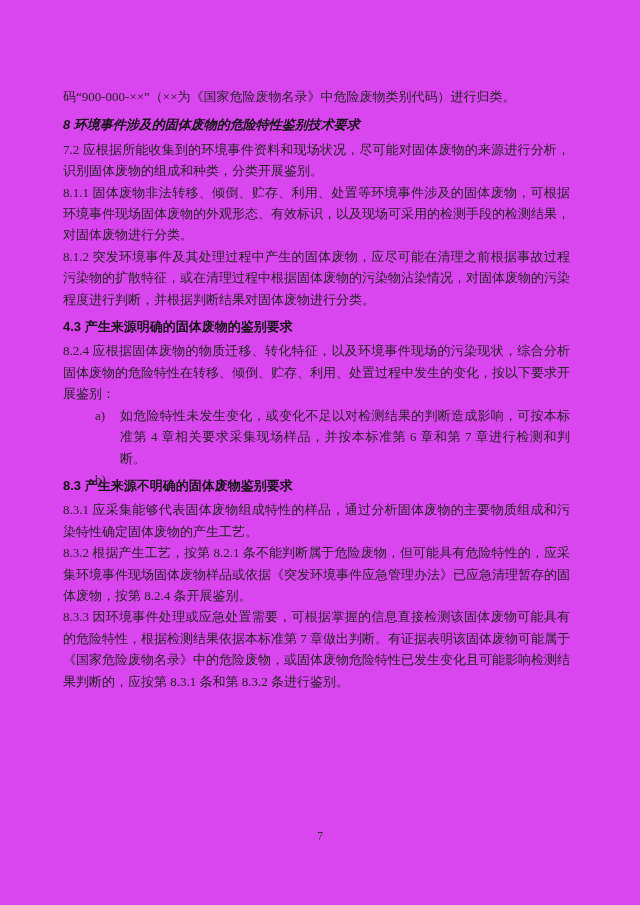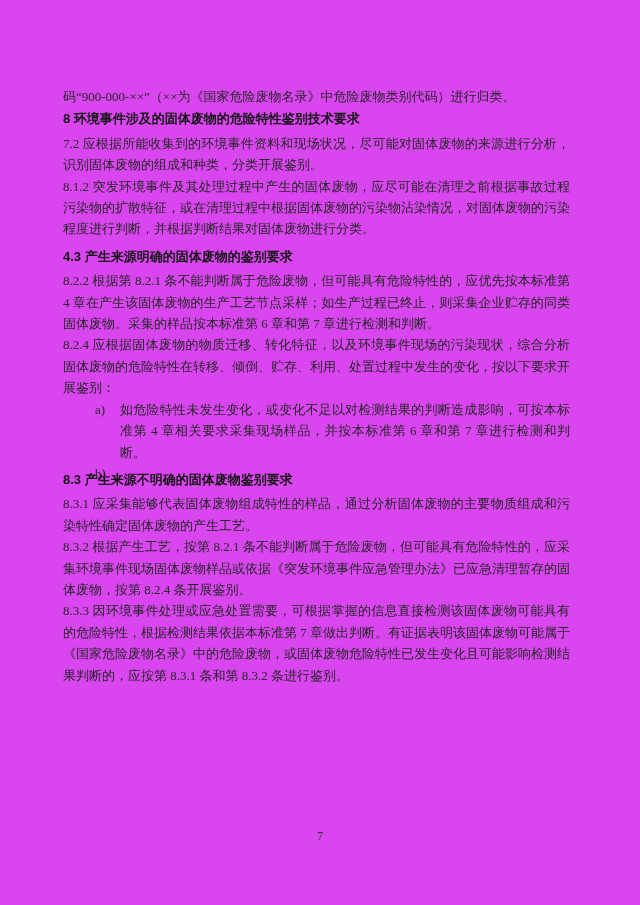--- a/index.html
+++ b/index.html
@@ -24,21 +24,21 @@
   }
   .heading{
     font-family:"Liberation Sans","DejaVu Sans",sans-serif;
     font-weight:700;
     font-size:13px;
     line-height:21.4px;
     color:#151515;
     margin:6px 0 3px 0;
     text-align:left;
   }
-  .heading.first{margin-top:1px;}
+  .heading.first{margin-top:7px;font-style:italic;}
   .list-item{
     position:relative;
     padding-left:57px;
     font-size:13px;
     line-height:21.4px;
     color:#262626;
     text-align:justify;
     text-justify:inter-ideograph;
   }
   .list-item .marker{
@@ -58,25 +58,25 @@
 <body>
 
 <div class="page">
   <div class="content">
 
     <p class="para">码“900-000-××”（××为《国家危险废物名录》中危险废物类别代码）进行归类。</p>
 
     <p class="heading first">8 环境事件涉及的固体废物的危险特性鉴别技术要求</p>
 
     <p class="para">7.2 应根据所能收集到的环境事件资料和现场状况，尽可能对固体废物的来源进行分析，识别固体废物的组成和种类，分类开展鉴别。</p>
+    <p class="para">8.1.1 固体废物非法转移、倾倒、贮存、利用、处置等环境事件涉及的固体废物，可根据环境事件现场固体废物的外观形态、有效标识，以及现场可采用的检测手段的检测结果，对固体废物进行分类。</p>
     <p class="para">8.1.2 突发环境事件及其处理过程中产生的固体废物，应尽可能在清理之前根据事故过程污染物的扩散特征，或在清理过程中根据固体废物的污染物沾染情况，对固体废物的污染程度进行判断，并根据判断结果对固体废物进行分类。</p>
 
     <p class="heading">4.3 产生来源明确的固体废物的鉴别要求</p>
 
-    <p class="para">8.2.2 根据第 8.2.1 条不能判断属于危险废物，但可能具有危险特性的，应优先按本标准第 4 章在产生该固体废物的生产工艺节点采样；如生产过程已终止，则采集企业贮存的同类固体废物。采集的样品按本标准第 6 章和第 7 章进行检测和判断。</p>
     <p class="para">8.2.4 应根据固体废物的物质迁移、转化特征，以及环境事件现场的污染现状，综合分析固体废物的危险特性在转移、倾倒、贮存、利用、处置过程中发生的变化，按以下要求开展鉴别：</p>
 
     <div class="list-item">
       <span class="marker">a)</span>
       <span>如危险特性未发生变化，或变化不足以对检测结果的判断造成影响，可按本标准第 4 章相关要求采集现场样品，并按本标准第 6 章和第 7 章进行检测和判断。</span>
     </div>
 
     <div class="list-item">
       <span class="marker">b)</span>
     </div>

